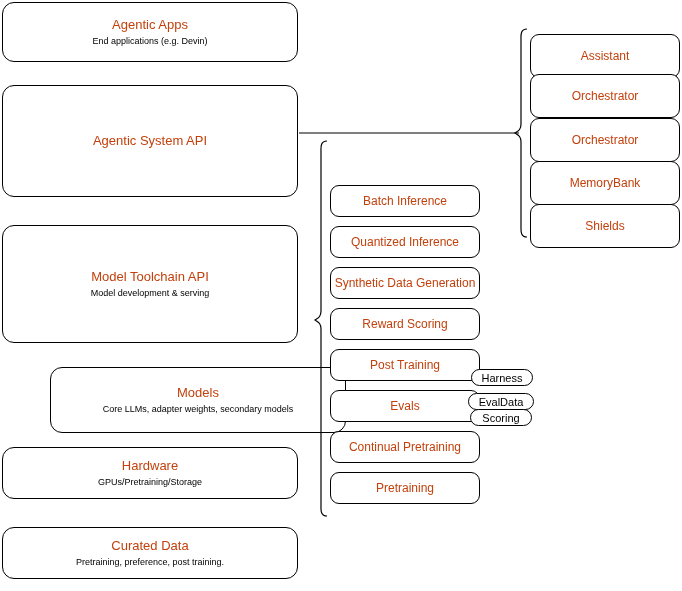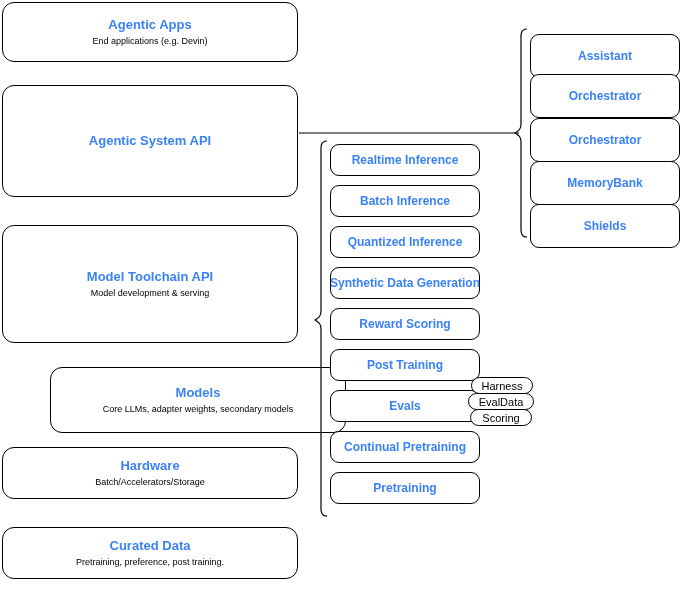--- a/index.html
+++ b/index.html
@@ -30,23 +30,22 @@
     background: #ffffff;
     display: flex;
     flex-direction: column;
     align-items: center;
     justify-content: center;
     text-align: center;
     line-height: 1.25;
   }
   .node .title {
     font-size: 13px;
-    color: #3b82f6;
+    color: #c2410c;
     white-space: nowrap;
-    font-weight: bold;
   }
   .node .subtitle {
     font-size: 9px;
     color: #000000;
     margin-top: 3px;
     white-space: nowrap;
   }
 
   
   .layer { left: 2px; width: 296px; }
@@ -144,31 +143,28 @@
     <div class="subtitle">Model development &amp; serving</div>
   </div>
 
   <div class="node layer l3">
     <div class="title">Models</div>
     <div class="subtitle">Core LLMs, adapter weights, secondary models</div>
   </div>
 
   <div class="node layer l4">
     <div class="title">Hardware</div>
-    <div class="subtitle">Batch/Accelerators/Storage</div>
+    <div class="subtitle">GPUs/Pretraining/Storage</div>
   </div>
 
   <div class="node layer l5">
     <div class="title">Curated Data</div>
     <div class="subtitle">Pretraining, preference, post training.</div>
   </div>
 
-  <div class="node mid" style="top:144px">
-    <div class="title">Realtime Inference</div>
-  </div>
   <div class="node mid" style="top:185px">
     <div class="title">Batch Inference</div>
   </div>
   <div class="node mid" style="top:226px">
     <div class="title">Quantized Inference</div>
   </div>
   <div class="node mid" style="top:267px">
     <div class="title">Synthetic Data Generation</div>
   </div>
   <div class="node mid" style="top:308px">
@@ -180,21 +176,21 @@
   <div class="node mid" style="top:390px">
     <div class="title">Evals</div>
   </div>
   <div class="node mid" style="top:431px">
     <div class="title">Continual Pretraining</div>
   </div>
   <div class="node mid" style="top:472px">
     <div class="title">Pretraining</div>
   </div>
 
-  <div class="pill" style="left:471px; top:377px; width:62px;">
+  <div class="pill" style="left:471px; top:369px; width:62px;">
     <span>Harness</span>
   </div>
   <div class="pill" style="left:468px; top:393px; width:66px;">
     <span>EvalData</span>
   </div>
   <div class="pill" style="left:470px; top:409px; width:62px;">
     <span>Scoring</span>
   </div>
 
   <div class="node right" style="top:34px">

